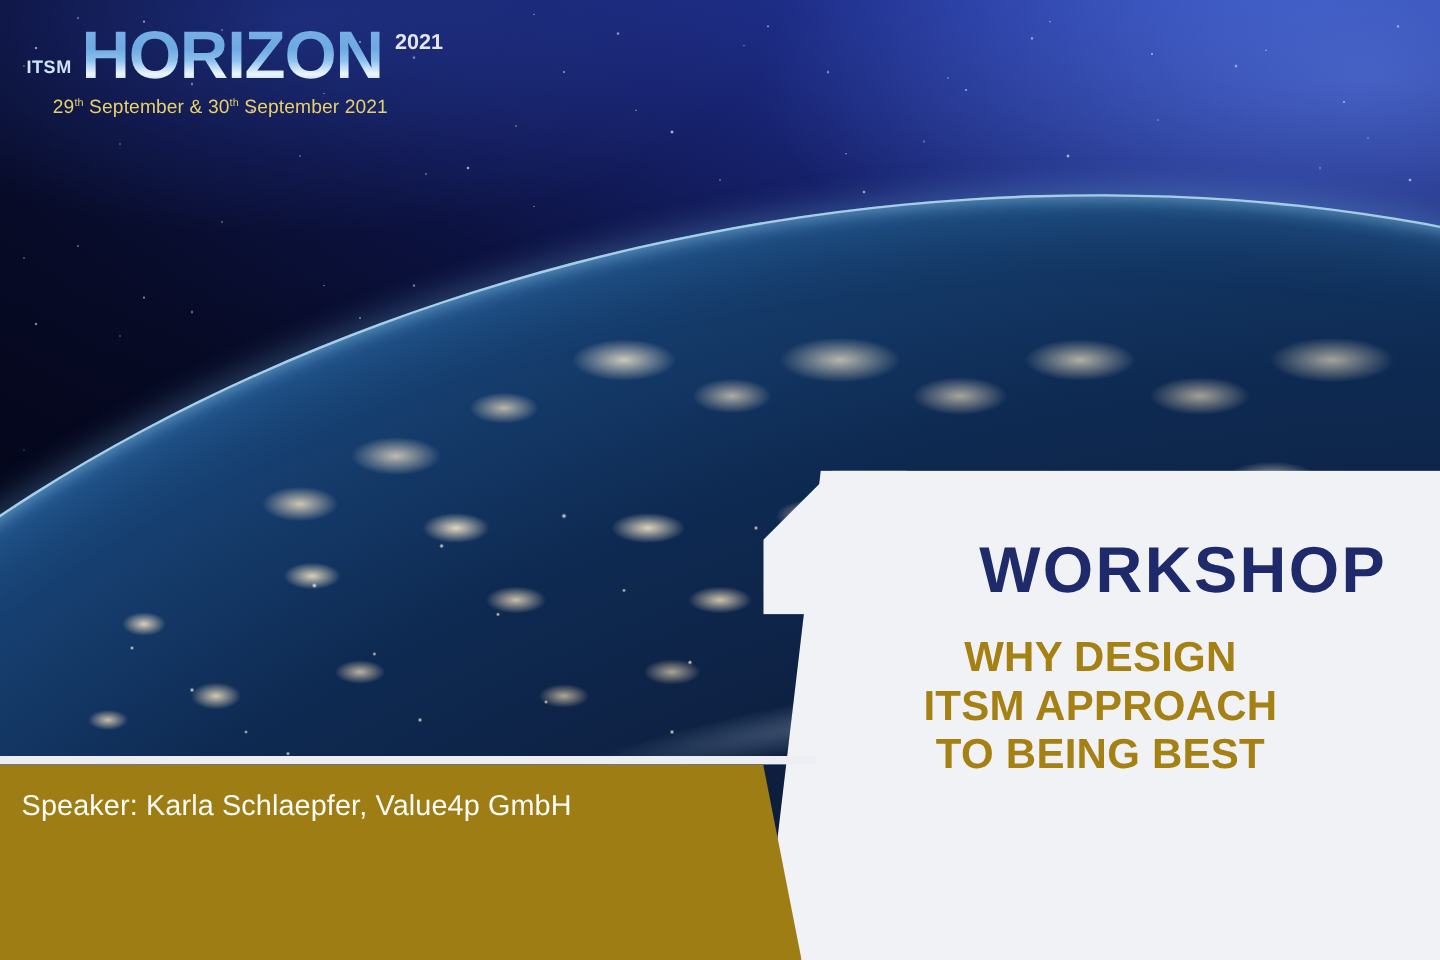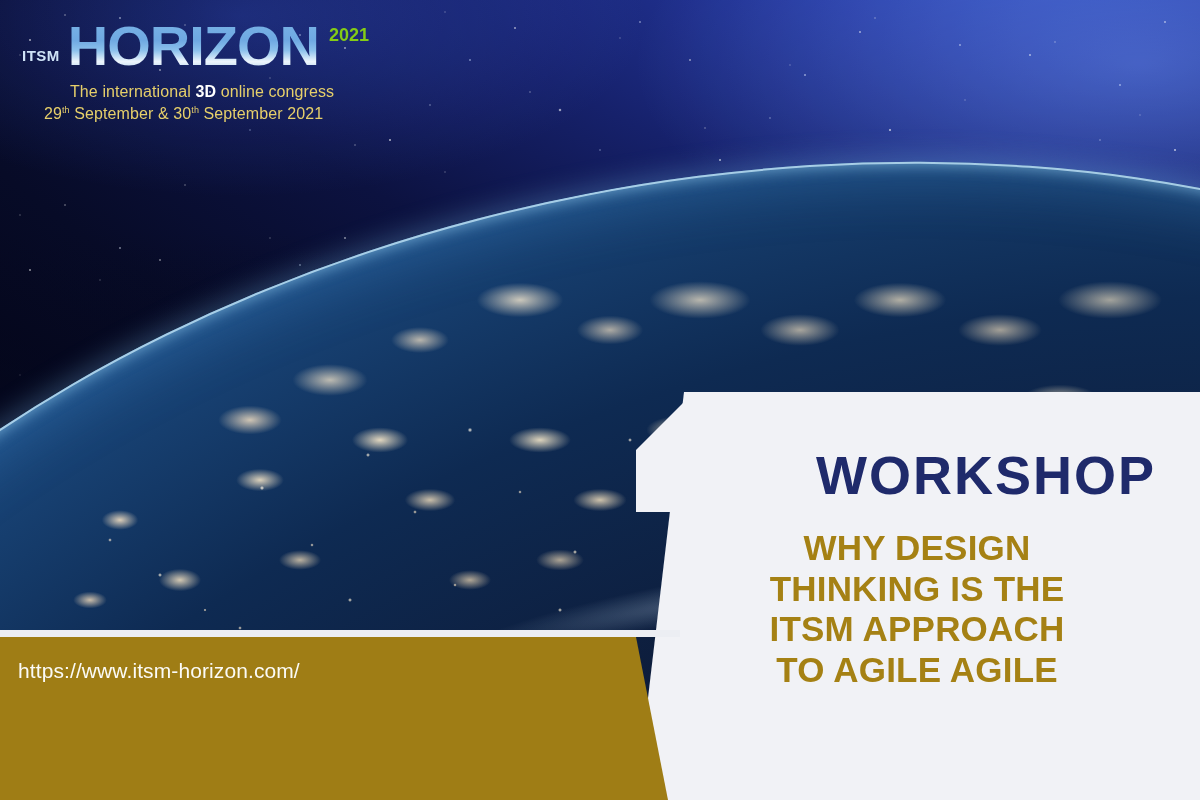--- a/index.html
+++ b/index.html
@@ -229,21 +229,21 @@
     color:#cfe3f7;
     position:relative; top:-4px;
   }
   .horizon{
     font-size:56px; font-weight:700; letter-spacing:-1px; line-height:1;
     background:linear-gradient(to bottom, #79b3e6 0%, #6fa9e2 40%, #8cc1ec 58%, #eef6fd 78%, #b7d6ef 92%, #7cb2e5 100%);
     -webkit-background-clip:text; background-clip:text;
     -webkit-text-fill-color:transparent; color:transparent;
   }
   .year{
-    font-size:18px; font-weight:700; color:#84cc16; letter-spacing:0;
+    font-size:18px; font-weight:700; color:#e5e5e5; letter-spacing:0;
     position:relative; top:-24px; margin-left:2px;
   }
   .tagline{
     margin-top:7px; margin-left:48px;
     font-size:16px; font-weight:400; color:#e6cf6a; letter-spacing:.1px;
     white-space:nowrap;
   }
   .tagline .hl{ color:#ffffff; font-weight:700; }
   .dateline{
     margin-top:4px; margin-left:22px;
@@ -335,39 +335,35 @@
     <div class="citylights l3"></div>
     <div class="planet-glow"></div>
   </div>
 
   <div class="logo-block">
     <div class="logo-row">
       <span class="itsm">ITSM</span>
       <span class="horizon">HORIZON</span>
       <span class="year">2021</span>
     </div>
-    <div class="tagline">
-      <span>The international </span><span class="hl">3D</span><span> online congress</span>
-    </div>
     <div class="dateline">
       <span>29</span><sup>th</sup><span> September &amp; 30</span><sup>th</sup><span> September 2021</span>
     </div>
   </div>
 
   <div class="card"></div>
   <div class="card-round"></div>
   <div class="card-inner" style="position:absolute;left:636px;top:392px;width:564px;height:352px;">
     <div class="workshop">WORKSHOP</div>
     <div class="sub">
       <div>WHY DESIGN</div>
-      <div>THINKING IS THE</div>
       <div>ITSM APPROACH</div>
-      <div>TO AGILE AGILE</div>
+      <div>TO BEING BEST</div>
     </div>
   </div>
 
   <div class="gold-gap"></div>
   <div class="goldbar"></div>
   <div class="gold-text">
-    <div class="gline url">https://www.itsm-horizon.com/</div>
+    <div class="gline">Speaker: Karla Schlaepfer, Value4p GmbH</div>
   </div>
 
 </div>
 
 </body></html>

